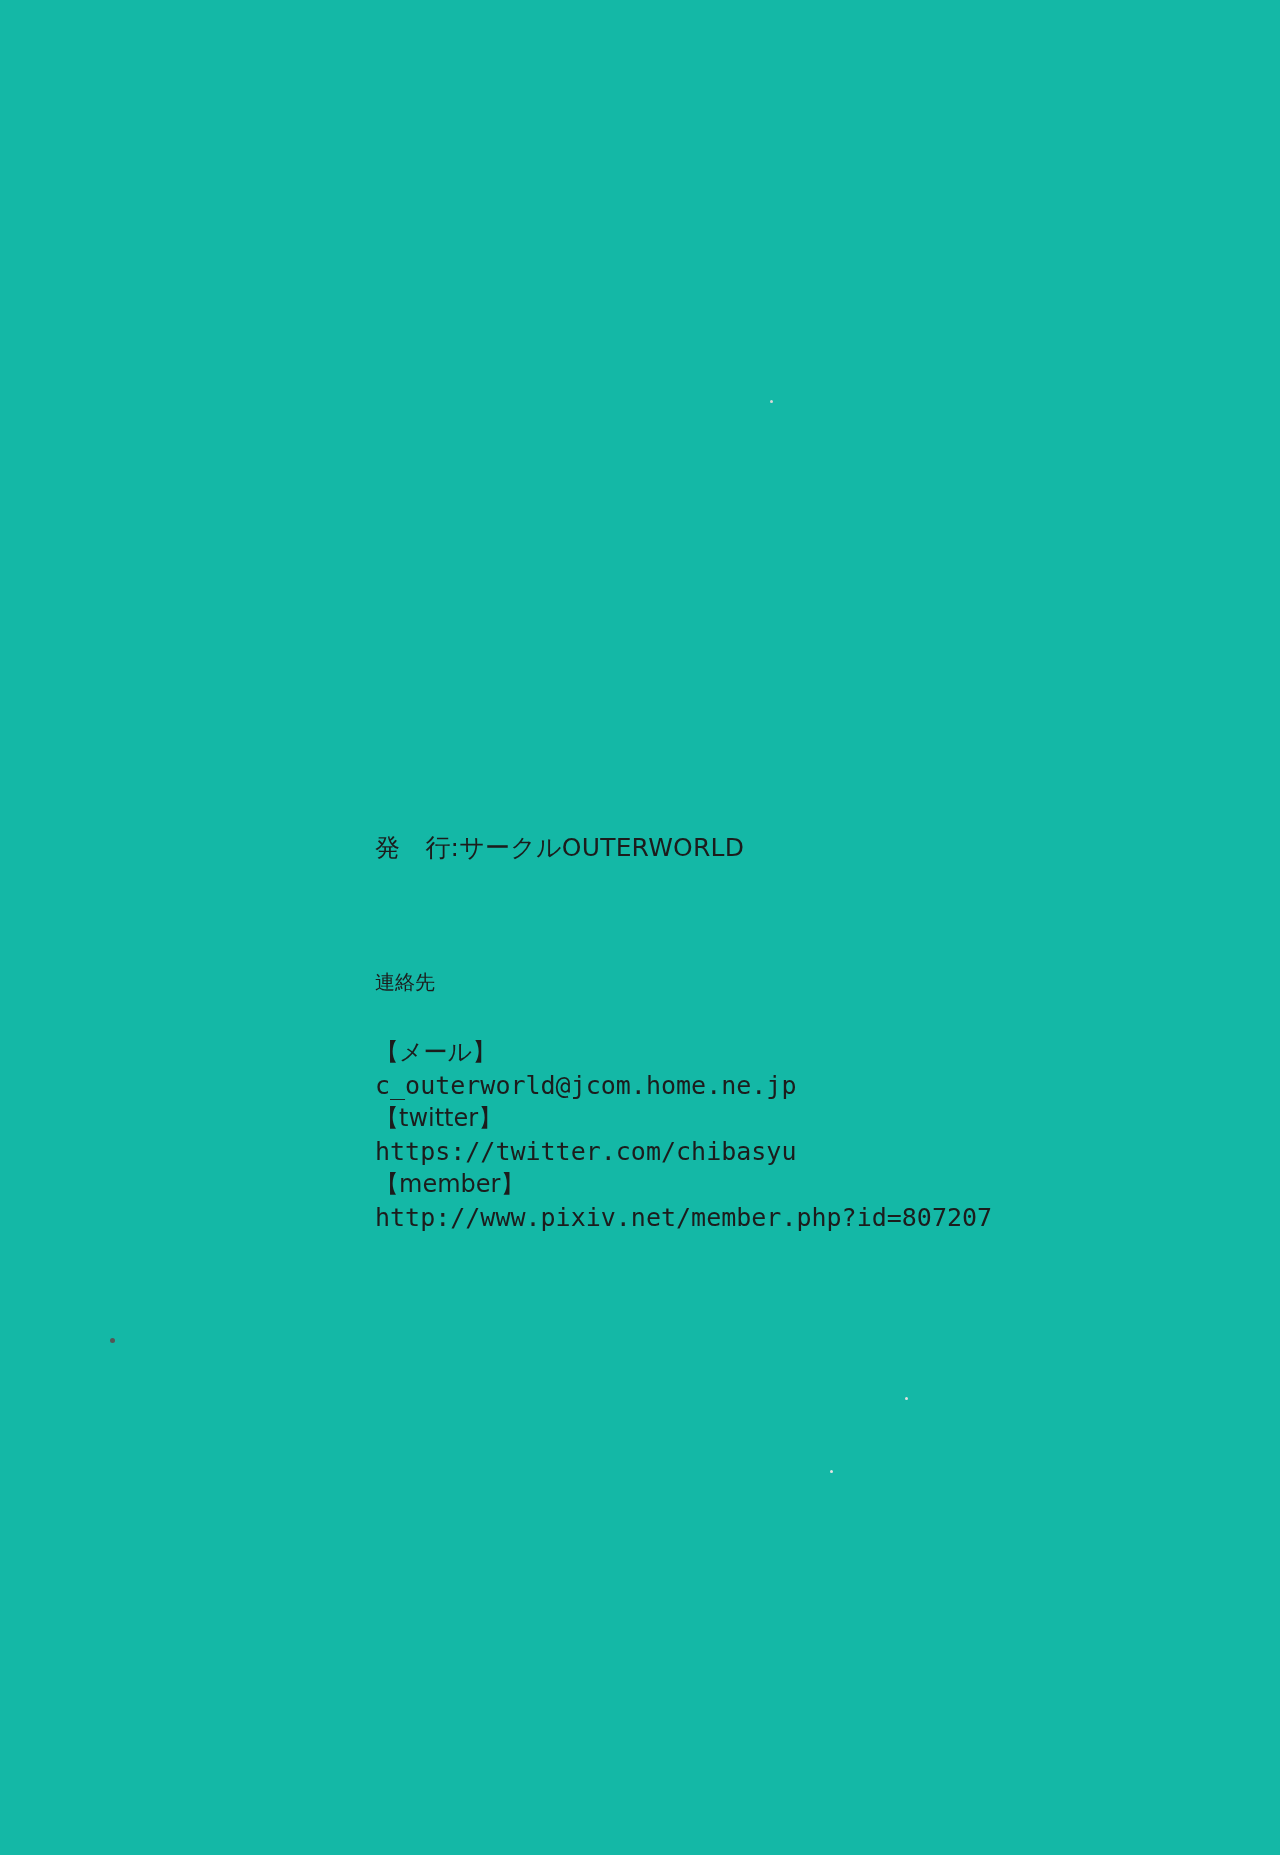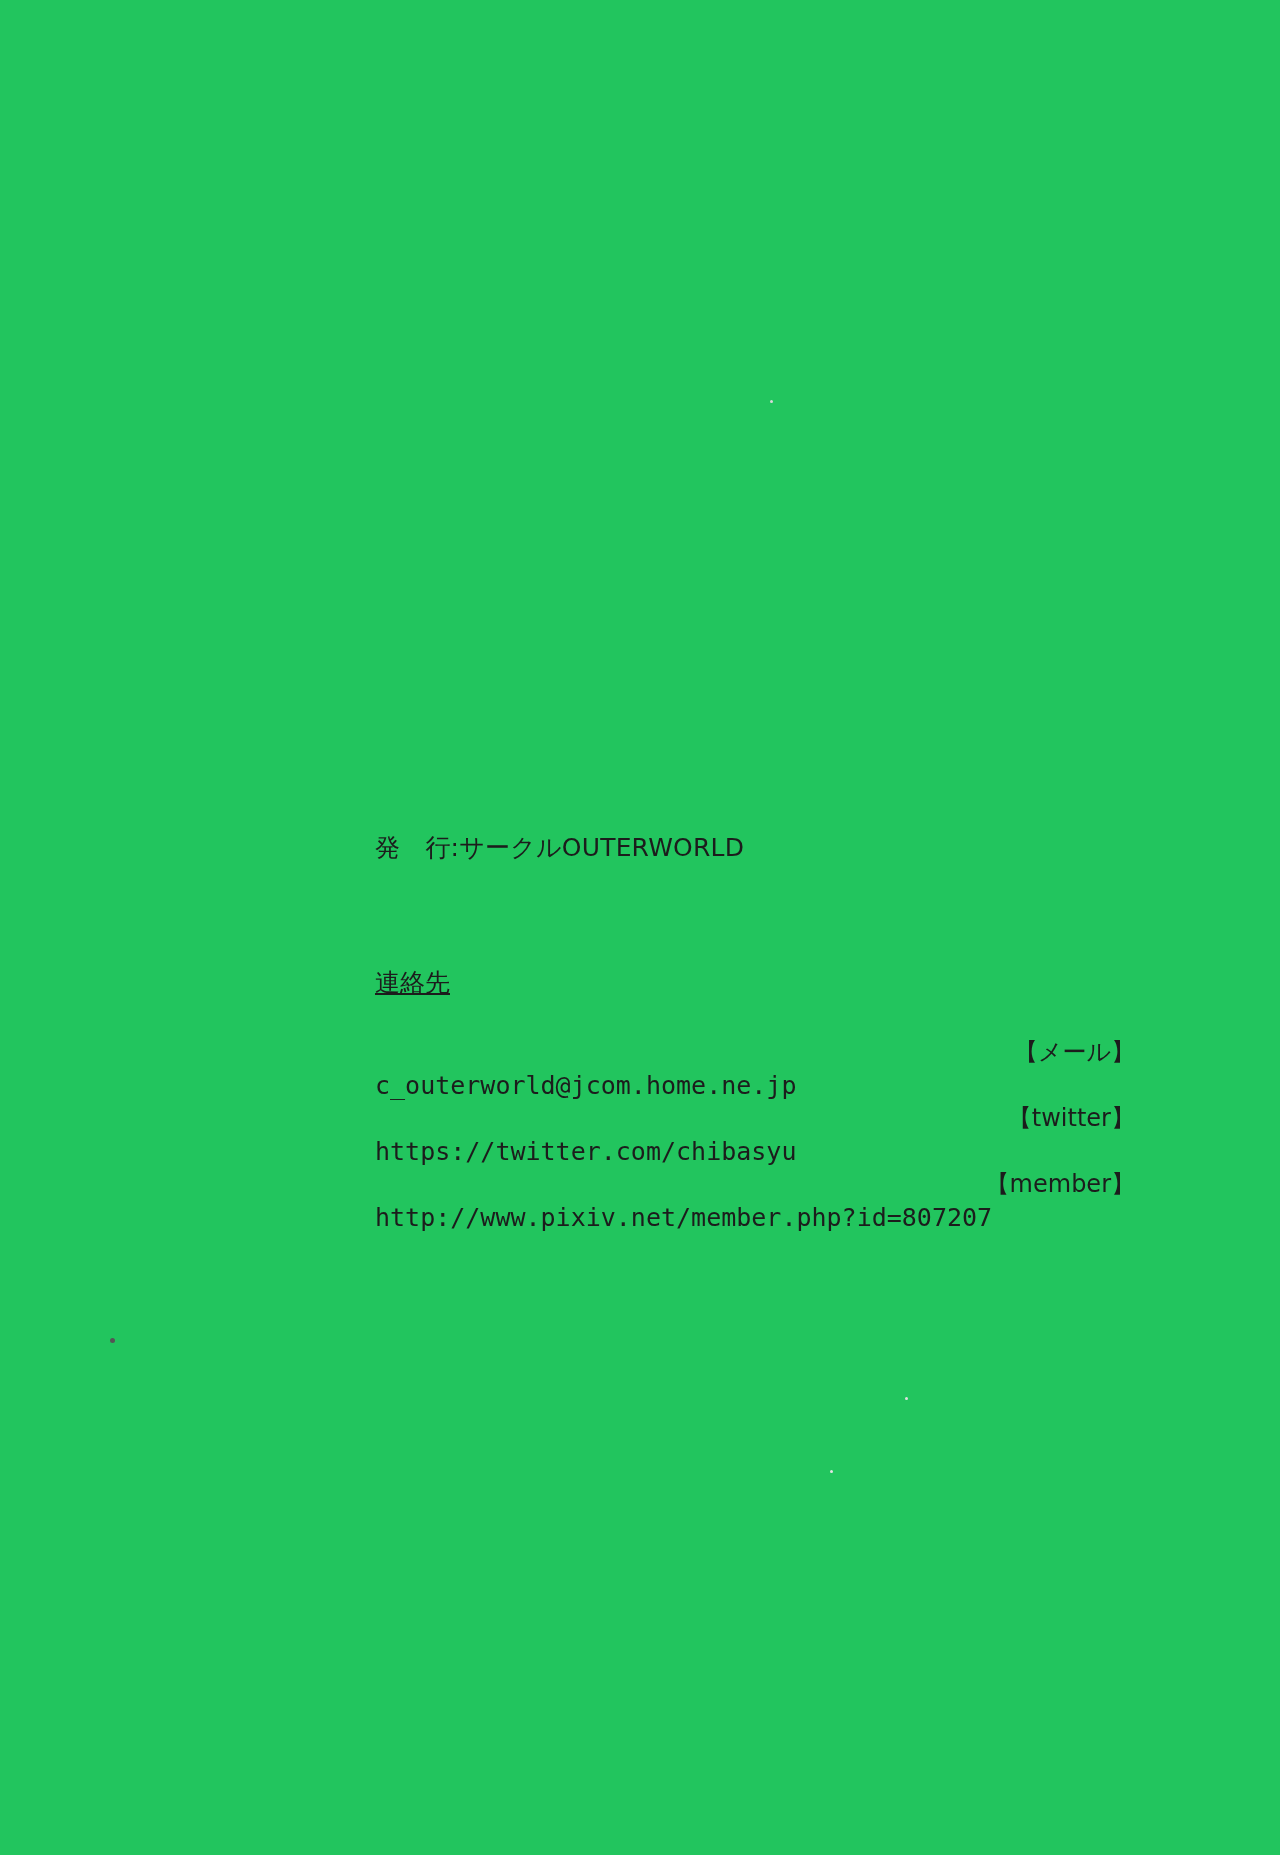--- a/index.html
+++ b/index.html
@@ -13,21 +13,21 @@
     position: relative;
     overflow: hidden;
     font-family: "Liberation Sans", sans-serif;
     color: #1a1a1a;
   }
 
   
   .page {
     position: absolute;
     inset: 0;
-    background: #22c55e;
+    background: #14b8a6;
   }
 
   .colophon {
     position: absolute;
     left: 375px;
     top: 770px;
     width: 760px;
   }
 
   .imprint-block {
@@ -40,42 +40,40 @@
   }
 
   .imprint-line {
     display: block;
     white-space: pre;
   }
 
   .contact-heading {
     margin-top: 42px;
     font-family: "DejaVu Sans", sans-serif;
-    font-size: 25px;
+    font-size: 20px;
     line-height: 31px;
     color: #1c1c1c;
-    text-decoration: underline;
   }
 
   .contact-block {
     margin-top: 38px;
     font-family: "DejaVu Sans Mono", monospace;
     font-size: 23px;
     line-height: 32px;
     color: #1c1c1c;
     letter-spacing: 0px;
   }
 
   .contact-label {
     display: block;
     font-family: "DejaVu Sans", sans-serif;
     font-size: 24px;
     line-height: 33px;
     white-space: pre;
-    text-align: right;
   }
 
   .contact-value {
     display: block;
     font-family: "DejaVu Sans Mono", monospace;
     font-size: 25px;
     line-height: 33px;
     white-space: pre;
   }
 

